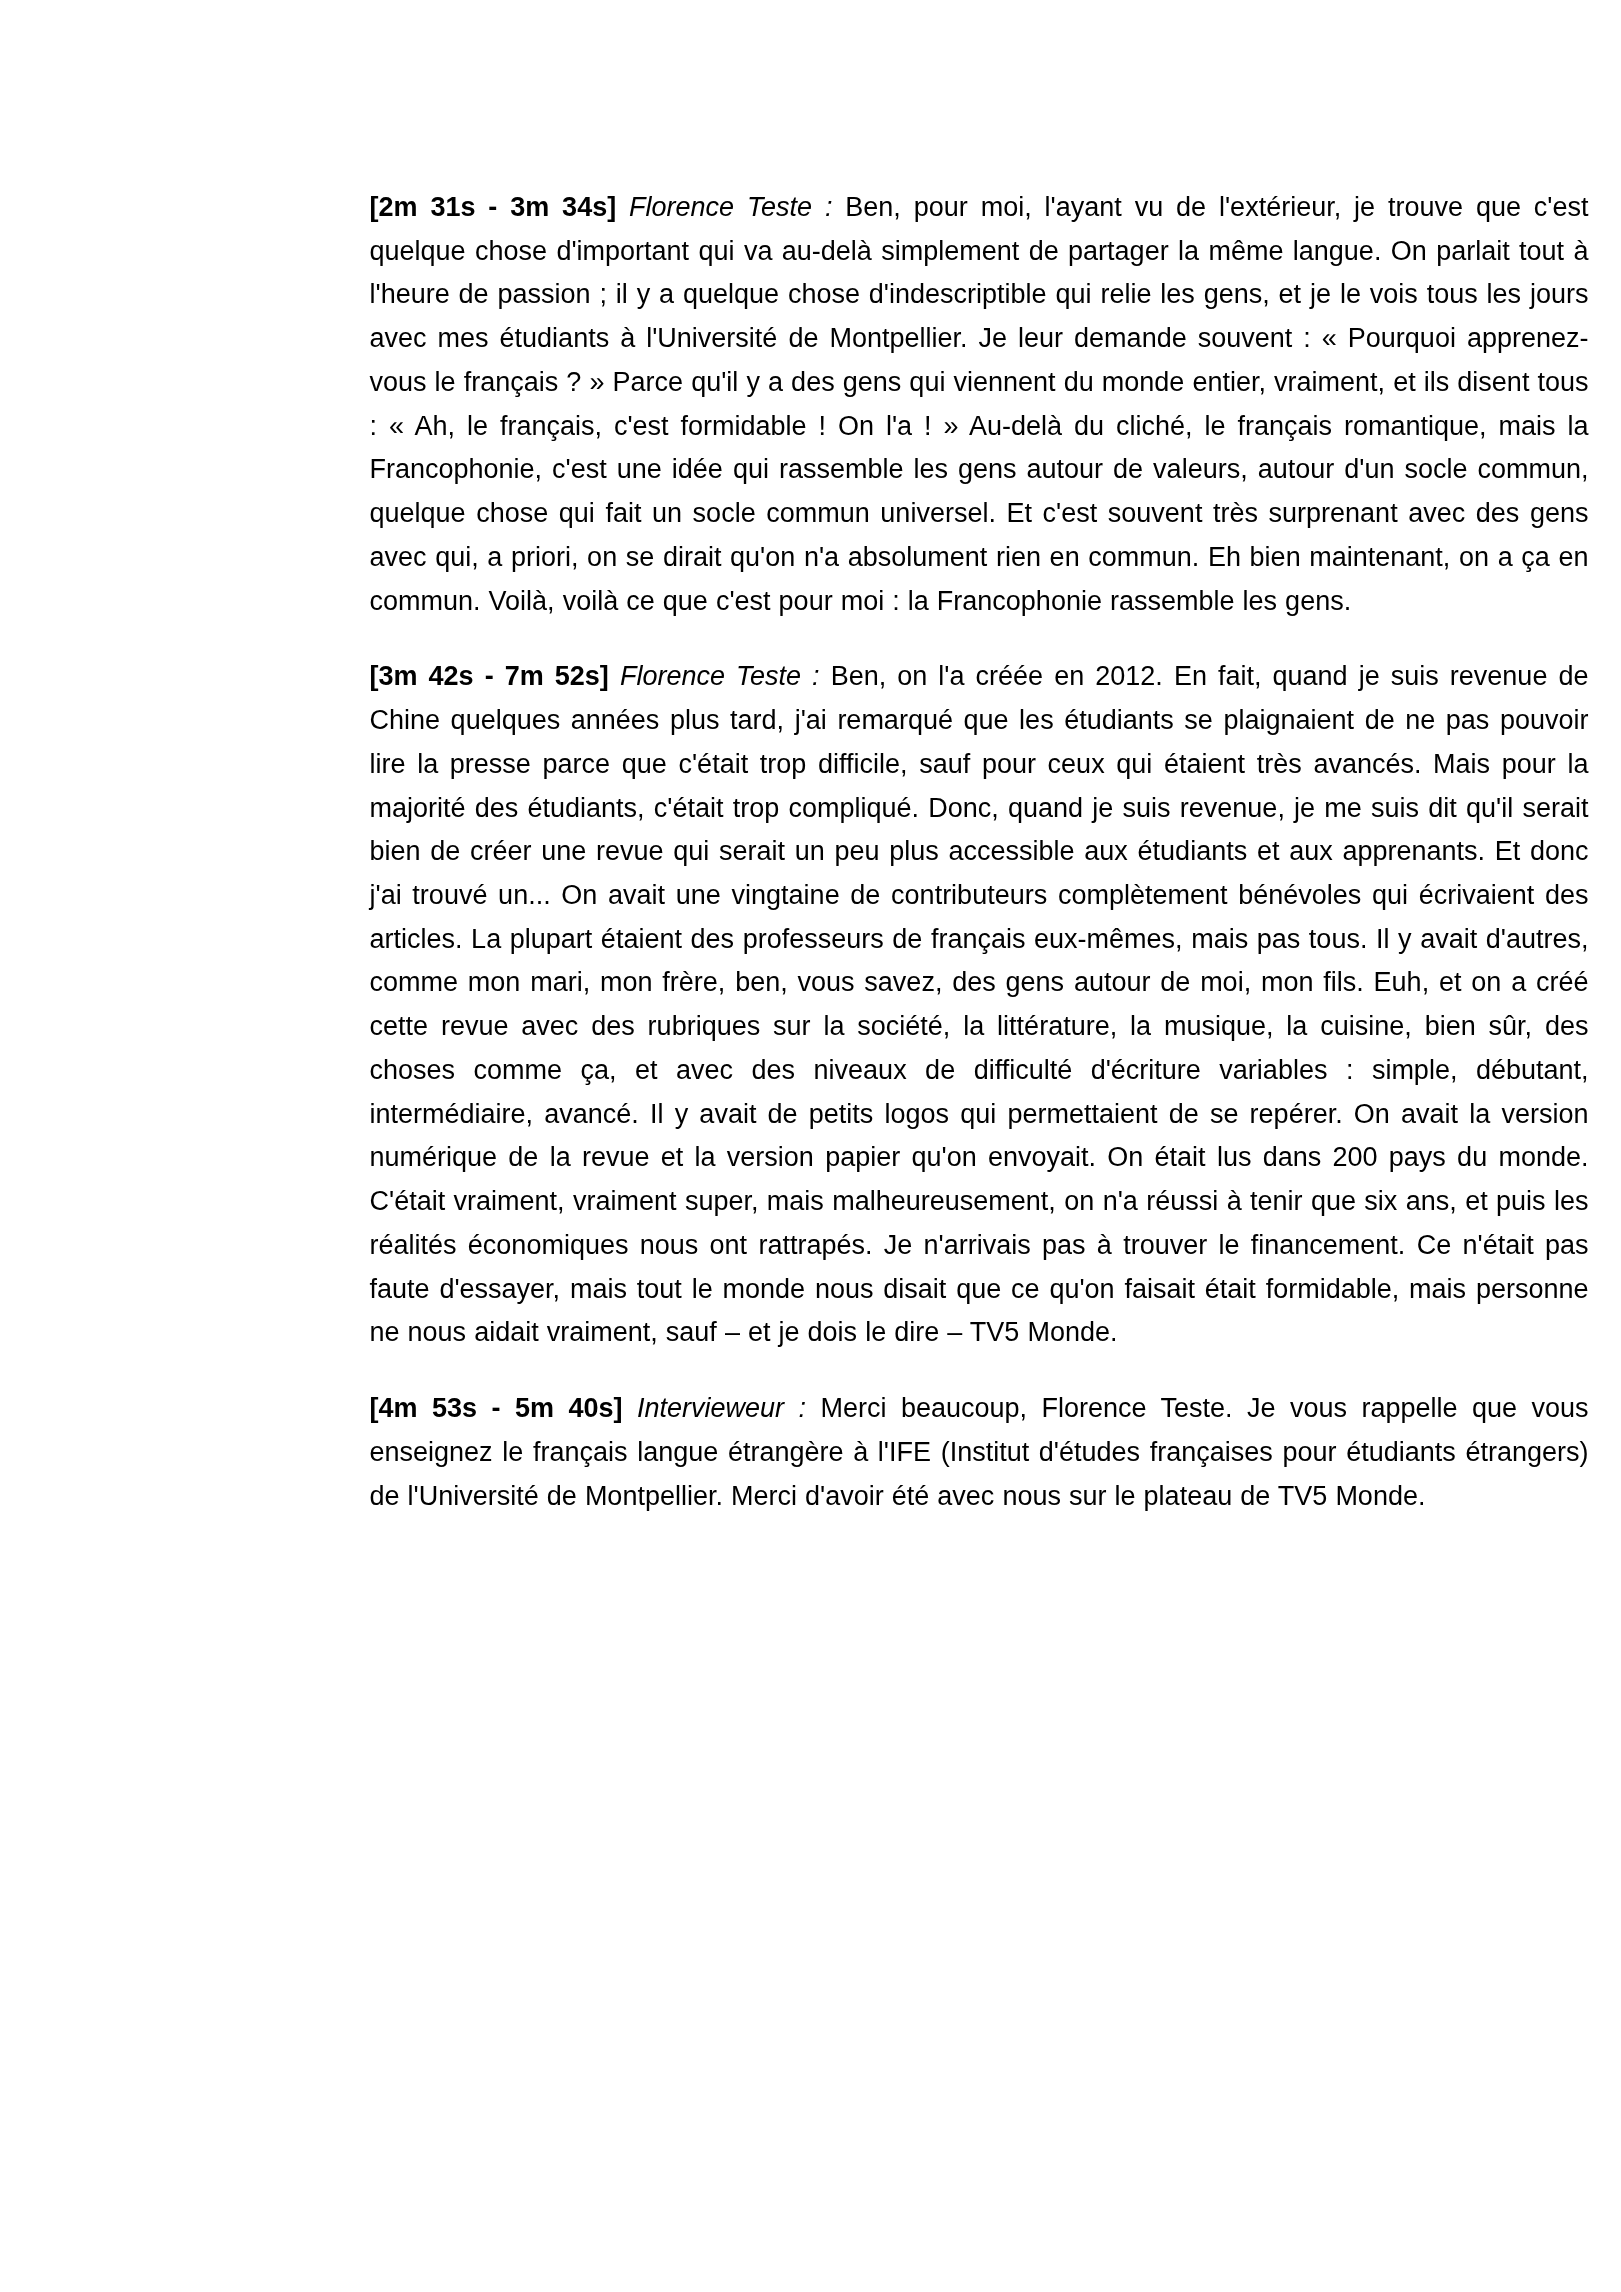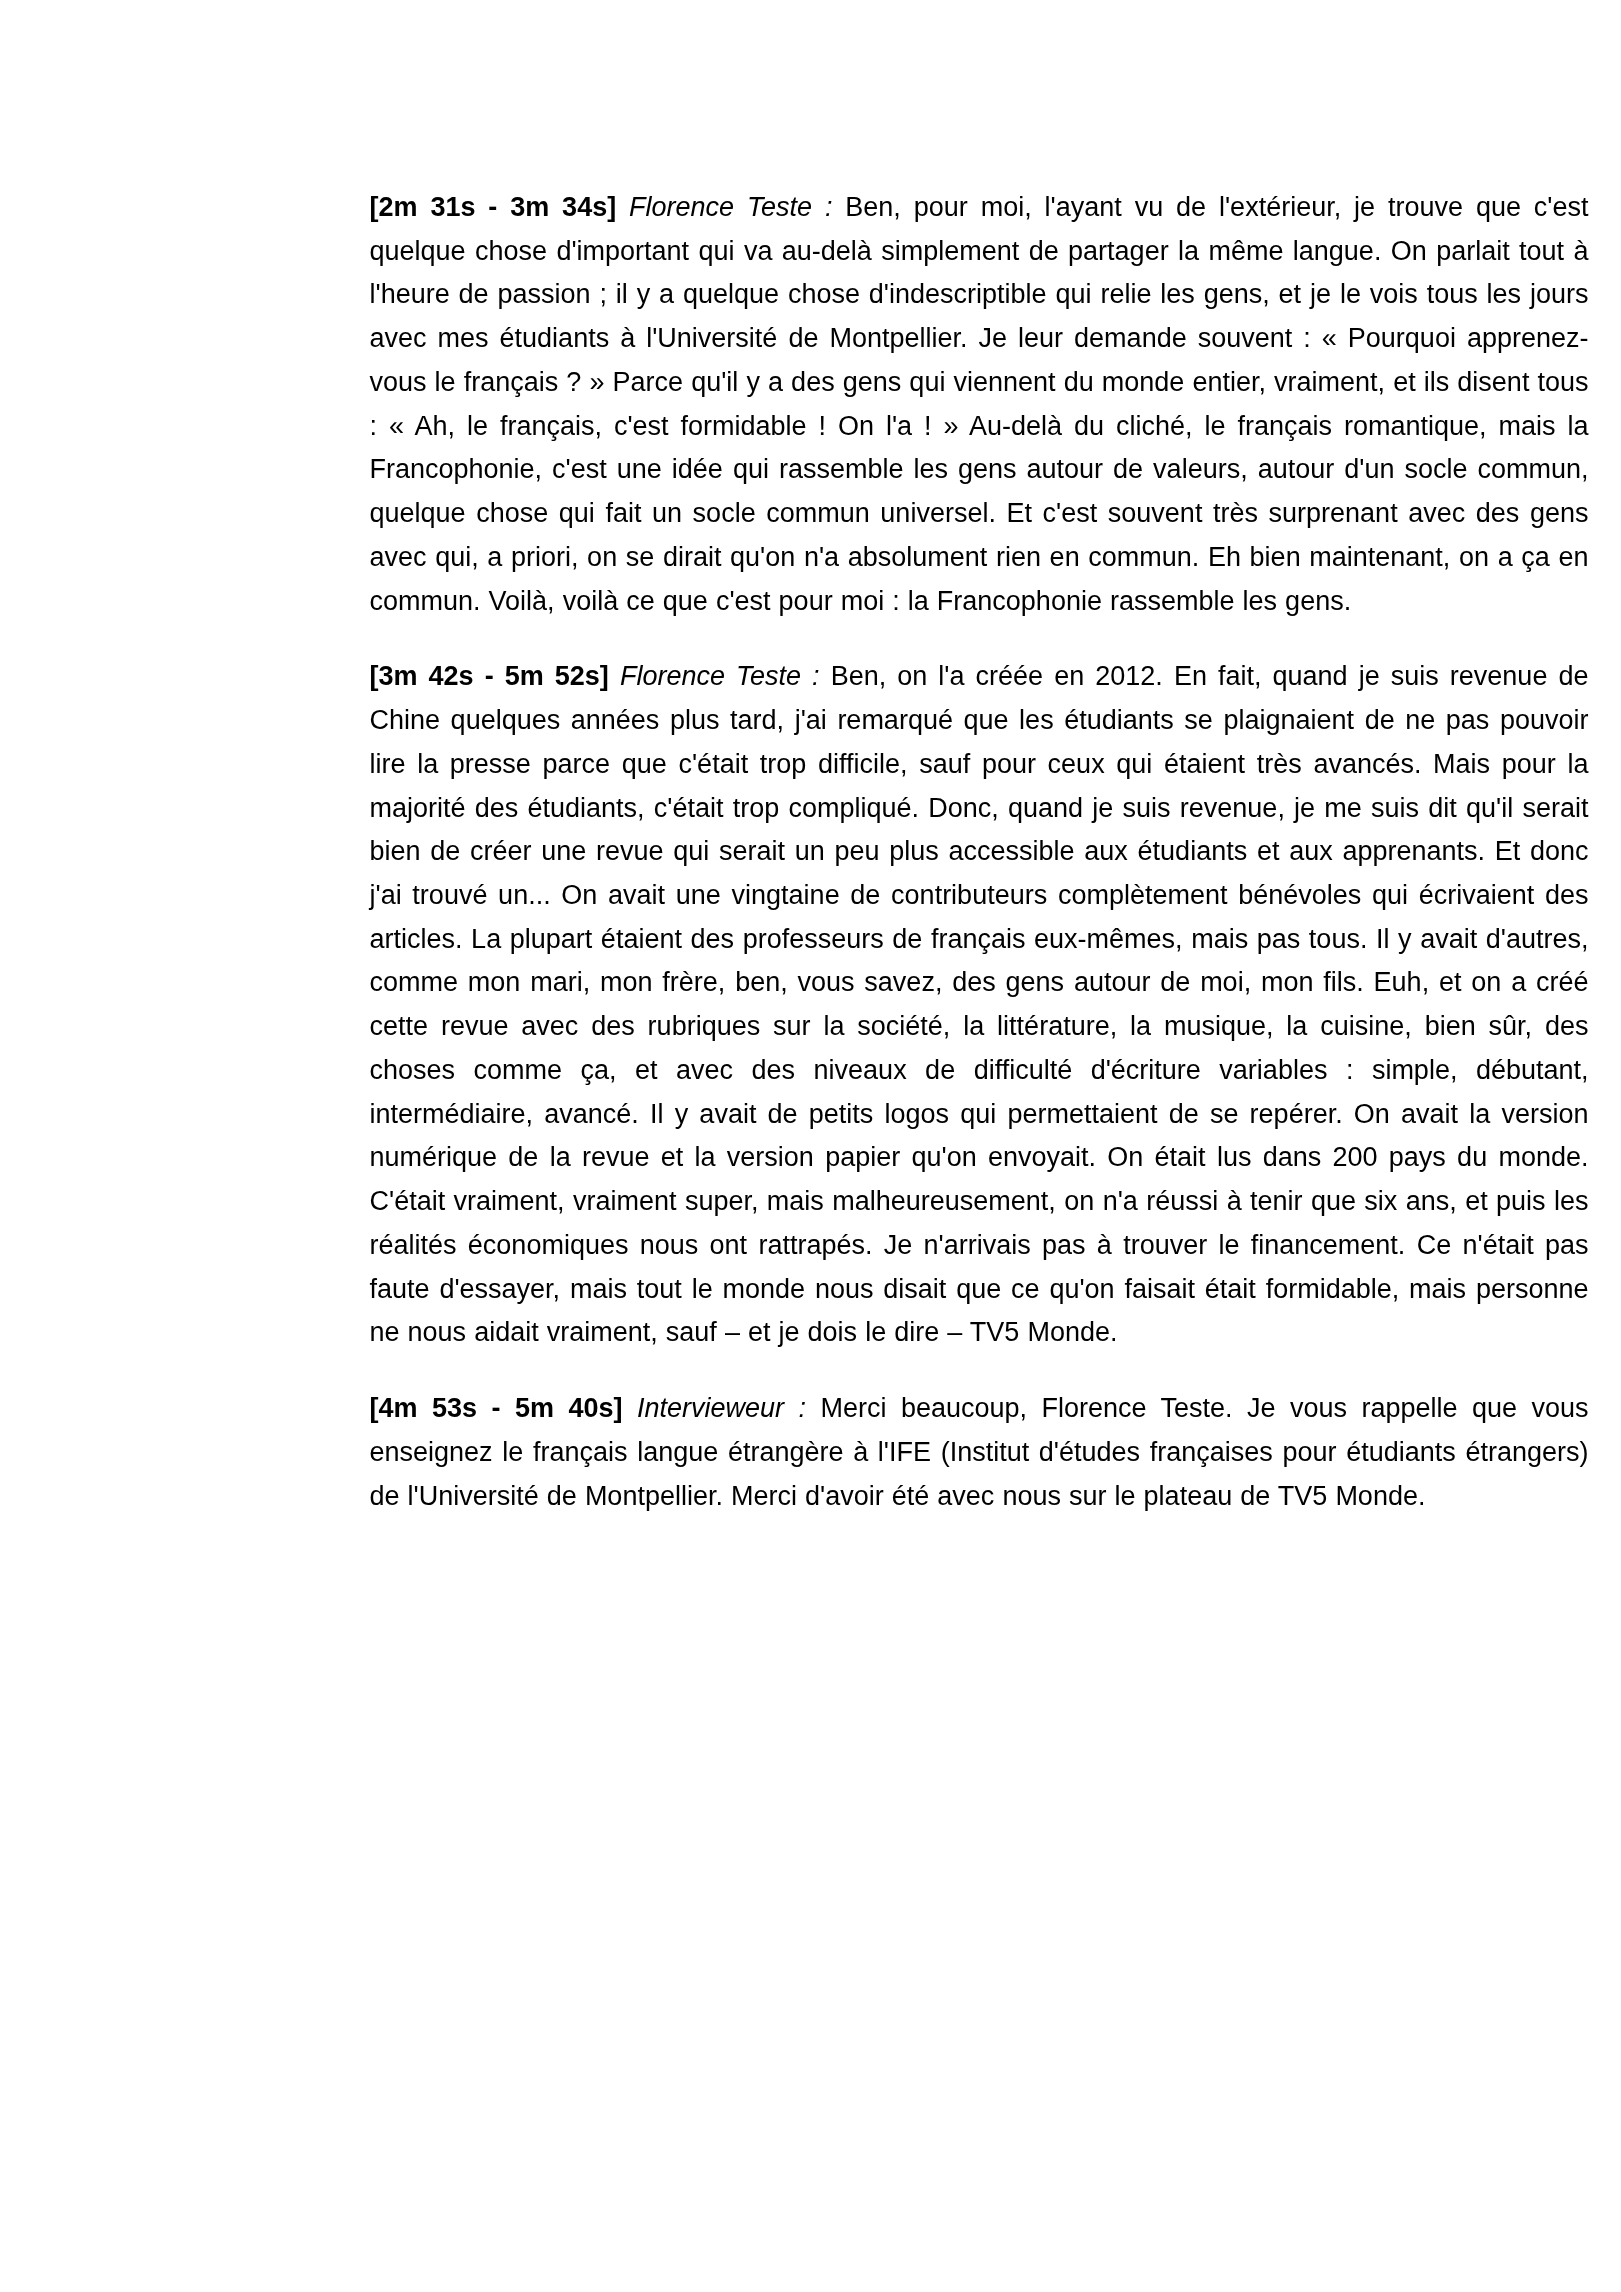--- a/index.html
+++ b/index.html
@@ -53,21 +53,21 @@
   <div class="doc-body">
 
     <p class="para">
       <span class="timestamp">[2m 31s - 3m 34s]</span>
       <span class="speaker">Florence Teste :</span>
       <span class="speech">Ben, pour moi, l'ayant vu de l'extérieur, je trouve que c'est quelque chose d'important qui va au-delà simplement de partager la même langue. On parlait tout à l'heure de passion ; il y a quelque chose d'indescriptible qui relie les gens, et je le vois tous les jours avec mes étudiants à l'Université de Montpellier. Je leur demande souvent : « Pourquoi apprenez-vous le français ? » Parce qu'il y a des gens qui viennent du monde entier, vraiment, et ils disent tous : « Ah, le français, c'est formidable ! On l'a ! » Au-delà du cliché, le français romantique, mais la Francophonie, c'est une idée qui rassemble les gens autour de valeurs, autour d'un socle commun, quelque chose qui fait un socle commun universel. Et c'est souvent très surprenant avec des gens avec qui, a priori, on se dirait qu'on n'a absolument rien en commun. Eh bien maintenant, on a ça en commun. Voilà, voilà ce que c'est pour moi : la Francophonie rassemble les gens.</span>
     </p>
 
 
     <p class="para">
-      <span class="timestamp">[3m 42s - 5m 52s]</span>
+      <span class="timestamp">[3m 42s - 7m 52s]</span>
       <span class="speaker">Florence Teste :</span>
       <span class="speech">Ben, on l'a créée en 2012. En fait, quand je suis revenue de Chine quelques années plus tard, j'ai remarqué que les étudiants se plaignaient de ne pas pouvoir lire la presse parce que c'était trop difficile, sauf pour ceux qui étaient très avancés. Mais pour la majorité des étudiants, c'était trop compliqué. Donc, quand je suis revenue, je me suis dit qu'il serait bien de créer une revue qui serait un peu plus accessible aux étudiants et aux apprenants. Et donc j'ai trouvé un... On avait une vingtaine de contributeurs complètement bénévoles qui écrivaient des articles. La plupart étaient des professeurs de français eux-mêmes, mais pas tous. Il y avait d'autres, comme mon mari, mon frère, ben, vous savez, des gens autour de moi, mon fils. Euh, et on a créé cette revue avec des rubriques sur la société, la littérature, la musique, la cuisine, bien sûr, des choses comme ça, et avec des niveaux de difficulté d'écriture variables : simple, débutant, intermédiaire, avancé. Il y avait de petits logos qui permettaient de se repérer. On avait la version numérique de la revue et la version papier qu'on envoyait. On était lus dans 200 pays du monde. C'était vraiment, vraiment super, mais malheureusement, on n'a réussi à tenir que six ans, et puis les réalités économiques nous ont rattrapés. Je n'arrivais pas à trouver le financement. Ce n'était pas faute d'essayer, mais tout le monde nous disait que ce qu'on faisait était formidable, mais personne ne nous aidait vraiment, sauf – et je dois le dire – TV5 Monde.</span>
     </p>
 
     <p class="para">
       <span class="timestamp">[4m 53s - 5m 40s]</span>
       <span class="speaker">Intervieweur :</span>
       <span class="speech">Merci beaucoup, Florence Teste. Je vous rappelle que vous enseignez le français langue étrangère à l'IFE (Institut d'études françaises pour étudiants étrangers) de l'Université de Montpellier. Merci d'avoir été avec nous sur le plateau de TV5 Monde.</span>
     </p>
 

